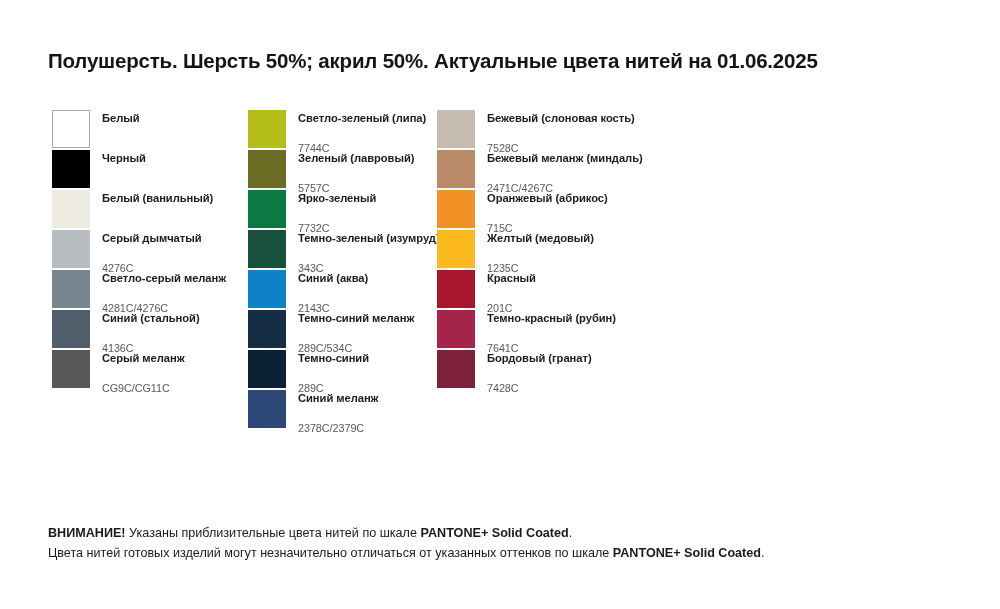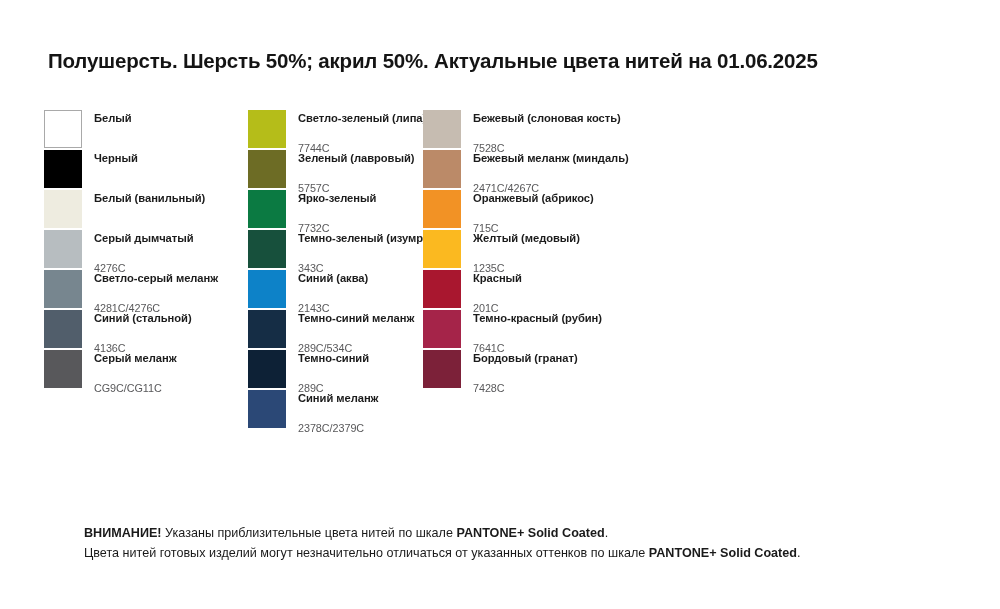--- a/index.html
+++ b/index.html
@@ -40,23 +40,23 @@
   .columns {
     position: absolute;
     left: 0;
     top: 110px;
     width: 1000px;
   }
   .column {
     position: absolute;
     top: 0;
   }
-  .column-0 { left: 44px;  width: 168px; }
+  .column-0 { left: 52px;  width: 168px; }
   .column-1 { left: 248px; width: 180px; }
-  .column-2 { left: 423px; width: 260px; }
+  .column-2 { left: 437px; width: 260px; }
 
   .swatch-row {
     position: relative;
     height: 40px;
     display: flex;
     align-items: flex-start;
   }
 
   .swatch {
     width: 38px;
@@ -96,21 +96,20 @@
     position: absolute;
     left: 48px;
     top: 524px;
     width: 910px;
   }
   .footer-line {
     font-size: 12.6px;
     color: #1a1a1a;
     line-height: 1.55;
     white-space: nowrap;
-    margin-left: 36px;
   }
   .footer-strong {
     font-weight: bold;
   }
 </style>
 </head>
 <body>
 
 <div class="page">
 

